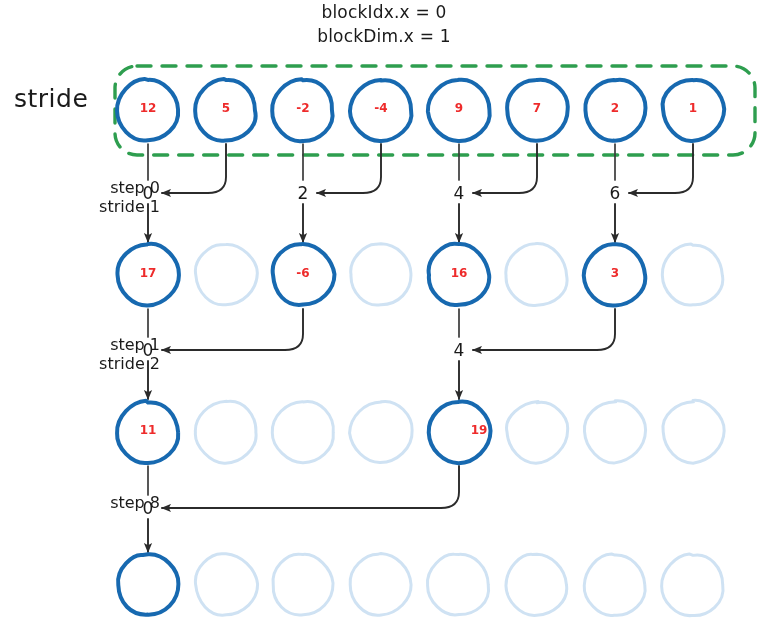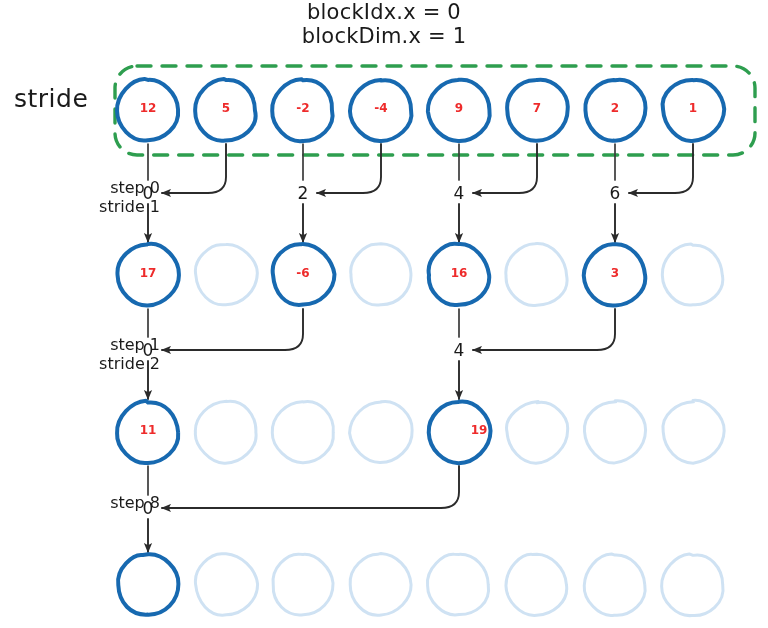--- a/index.html
+++ b/index.html
@@ -5,21 +5,21 @@
   html,body{margin:0;padding:0;}
   body{
     width:768px;height:628px;background:#ffffff;position:relative;overflow:hidden;
     font-family:"DejaVu Sans","Liberation Sans",sans-serif;
   }
   #stage{position:absolute;inset:0;width:768px;height:628px;}
   svg#scene{position:absolute;left:0;top:0;width:768px;height:628px;}
 
   .hdr{
     position:absolute;left:0;top:0;width:768px;text-align:center;
-    color:#1a1a1a;font-size:21px;line-height:24px;letter-spacing:.2px;
+    color:#1a1a1a;font-size:17px;line-height:24px;letter-spacing:.2px;
     font-family:"DejaVu Sans","Liberation Sans",sans-serif;
   }
   .hdr div{white-space:pre;}
 
   .buffer-label{
     position:absolute;left:14px;top:84px;width:104px;
     font-size:25px;color:#1a1a1a;letter-spacing:.5px;
     font-family:"DejaVu Sans","Liberation Sans",sans-serif;
   }
 

